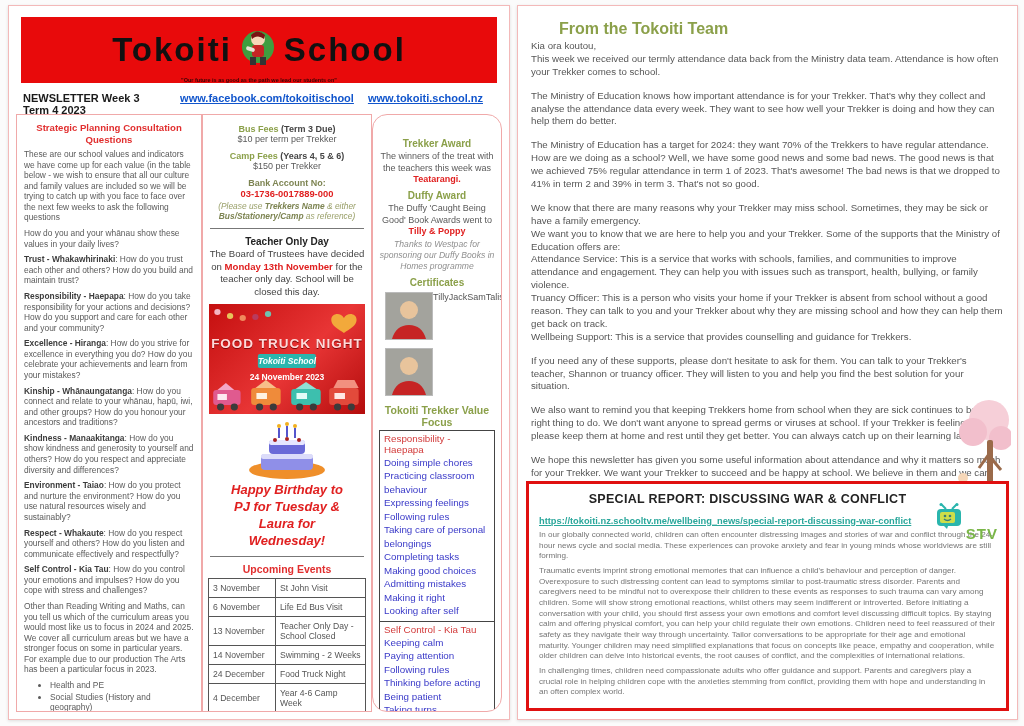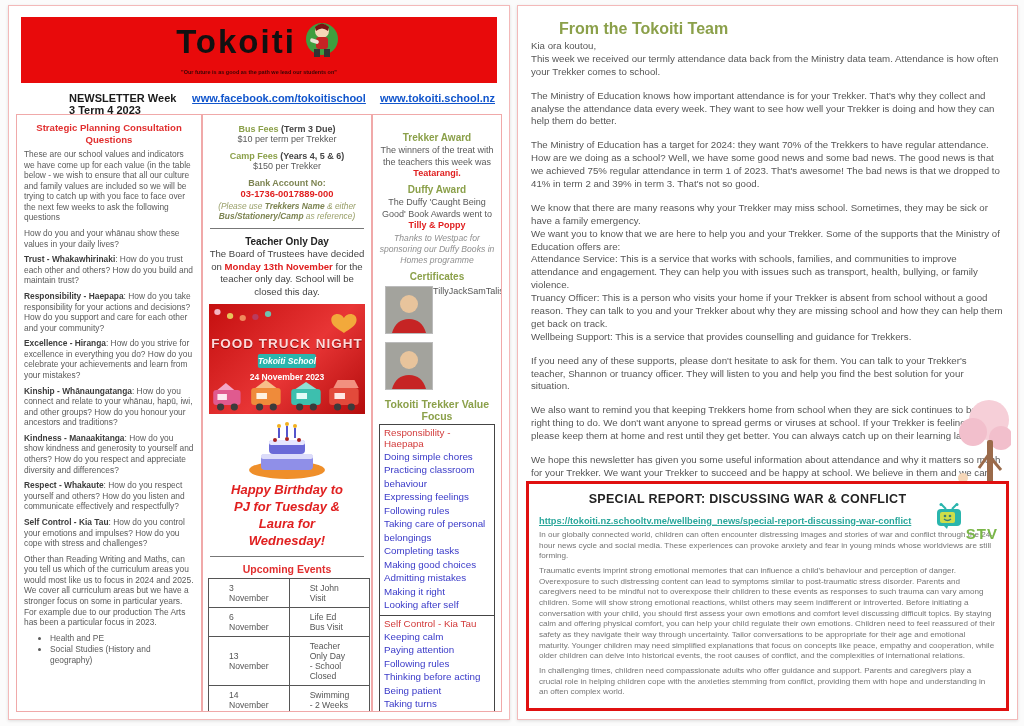--- a/index.html
+++ b/index.html
@@ -3,34 +3,34 @@
 <meta charset="utf-8">
 <style>
   html,body{margin:0;padding:0;background:#fbfbfb;width:1024px;height:726px;overflow:hidden;
     font-family:"Liberation Sans",sans-serif;-webkit-font-smoothing:antialiased;}
   .page{position:absolute;background:#fff;border:1px solid #f3b9b9;box-shadow:0 1px 3px rgba(0,0,0,.12);}
   #page1{left:8px;top:5px;width:500px;height:713px;}
   #page2{left:517px;top:5px;width:499px;height:713px;}
 
   
   .banner{position:absolute;left:12px;top:11px;right:12px;height:66px;background:#e80a0b;
-    display:flex;flex-direction:column;align-items:center;justify-content:flex-start;}
+    display:flex;flex-direction:column;align-items:center;justify-content:flex-end;}
   .banner-title{display:flex;align-items:center;gap:6px;color:#111;font-weight:bold;
     font-size:33px;letter-spacing:2px;line-height:1;}
   .banner-tagline{font-size:5.5px;color:#3a0505;font-weight:bold;margin-top:3px;}
-  .nl-line{position:absolute;left:14px;top:86px;right:14px;display:flex;align-items:baseline;gap:14px;font-size:11px;margin-left:46px;}
+  .nl-line{position:absolute;left:14px;top:86px;right:26px;display:flex;align-items:baseline;gap:14px;font-size:11px;}
   .nl-title{font-weight:bold;color:#1a1a1a;}
   .nl-link{color:#1155cc;font-weight:bold;text-decoration:underline;cursor:pointer;}
 
   
   .cols{position:absolute;left:7px;right:7px;top:108px;bottom:7px;display:flex;}
   .col{border:1px solid #f0a9a9;overflow:hidden;}
   #col1{width:170px;padding:5px 7px;color:#5a5a5a;font-size:8.4px;line-height:1.26;}
   #col2{width:158px;padding:5px 5px;text-align:center;color:#5a5a5a;font-size:9px;}
-  #col3{flex:1;padding:13px 6px;text-align:center;color:#5a5a5a;font-size:9px;}
+  #col3{flex:1;padding:19px 6px;text-align:center;color:#5a5a5a;font-size:9px;border-radius:15px;}
   .red-h{color:#e12f2f;font-weight:bold;font-size:9.6px;text-align:center;line-height:1.2;margin:2px 0 4px;}
   .green-h{color:#8ba04a;font-weight:bold;font-size:10px;margin:4px 0 2px;}
   #col1 p{margin:0 0 5px;}
   #col1 b{color:#3c3c3c;}
   #col1 ul{margin:1px 0 0 26px;padding:0;}
   #col1 li{margin:0 0 1px;}
 
   
   .olive{color:#8ba04a;font-weight:bold;}
   .dark{color:#444;font-weight:bold;}
@@ -45,21 +45,21 @@
   .poster{position:relative;margin:6px 1px 4px;height:110px;background:linear-gradient(135deg,#c40f0f,#e83535 55%,#b30c0c);overflow:hidden;}
   .poster-title{position:absolute;left:0;right:0;top:32px;text-align:center;color:#ffd9d9;
     font-weight:bold;font-size:13.5px;letter-spacing:1px;text-shadow:0 1px 0 #7e0505;}
   .poster-ribbon{position:absolute;left:50%;transform:translateX(-50%);top:50px;background:#2ab5ad;
     color:#fff;font-style:italic;font-weight:bold;font-size:8.5px;padding:2px 0;border-radius:2px;}
   .poster-date{position:absolute;left:0;right:0;top:68px;text-align:center;color:#fff;font-weight:bold;font-size:8.5px;}
   .birthday{margin:2px 0 4px;}
   .birthday-text{color:#e02020;font-weight:bold;font-size:13px;line-height:1.3;font-style:italic;}
   .events-h{color:#e12f2f;font-weight:bold;font-size:10.5px;margin:4px 0 3px;}
   table.events{border-collapse:collapse;width:100%;font-size:8.6px;color:#555;text-align:left;}
-  table.events td{border:1px solid #555;padding:4px 20px;vertical-align:middle;}
+  table.events td{border:1px solid #555;padding:4px 4px;vertical-align:middle;}
   table.events td:first-child{width:58px;}
 
   
   .c3-text{font-size:9px;line-height:1.3;margin:0 0 4px;}
   .italic-note{font-style:italic;color:#8f8f8f;font-size:8.6px;line-height:1.3;margin:1px 0 4px;}
   .cert-grid{display:flex;justify-content:space-between;align-items:stretch;margin:4px 6px 6px;}
   .photo-col{display:flex;flex-direction:column;gap:8px;}
   .photo{width:46px;height:46px;background:#a7a7a2;position:relative;overflow:hidden;border:1px solid #bbb;}
   .names-col{display:flex;flex-direction:row;justify-content:space-around;font-size:9px;color:#555;}
   .vf-box{border:1.6px solid #444;text-align:left;margin:2px 0 0;}
@@ -93,20 +93,21 @@
         <svg width="40" height="44" viewBox="0 0 40 44">
           <circle cx="20" cy="22" r="16" fill="#3f9e3f"></circle>
           <circle cx="20" cy="14" r="7" fill="#f6d7b8"></circle>
           <path d="M13 10 q7 -7 14 0 l-1 4 q-6 -5 -12 0 z" fill="#7a1212"></path>
           <rect x="14" y="20" width="12" height="12" rx="3" fill="#c62424"></rect>
           <rect x="12" y="32" width="6" height="8" fill="#333"></rect>
           <rect x="22" y="32" width="6" height="8" fill="#333"></rect>
           <rect x="8" y="22" width="9" height="4" rx="2" fill="#e8e3d4" transform="rotate(18 12 24)"></rect>
         </svg>
       </span>
+      <span>School</span>
     </div>
     <div class="banner-tagline">"Our future is as good as the path we lead our students on"</div>
   </div>
 
   <div class="nl-line">
     <span class="nl-title">NEWSLETTER Week 3 Term 4 2023</span>
     <span class="nl-link">www.facebook.com/tokoitischool</span>
     <span class="nl-link">www.tokoiti.school.nz</span>
   </div>
 
@@ -115,20 +116,21 @@
     <div class="col" id="col1">
       <div class="red-h">Strategic Planning Consultation Questions</div>
       <p>These are our school values and indicators we have come up for each value (in the table below - we wish to ensure that all our culture and family values are included so we will be trying to catch up with you face to face over the next few weeks to ask the following questions</p>
       <p>How do you and your whānau show these values in your daily lives?</p>
       <div id="values-list">
           <p class="val"><b>Trust - Whakawhirinaki</b>: How do you trust each other and others? How do you build and maintain trust?</p>
           <p class="val"><b>Responsibility - Haepapa</b>: How do you take responsibility for your actions and decisions? How do you support and care for each other and your community?</p>
           <p class="val"><b>Excellence - Hiranga</b>: How do you strive for excellence in everything you do? How do you celebrate your achievements and learn from your mistakes?</p>
           <p class="val"><b>Kinship - Whānaungatanga</b>: How do you connect and relate to your whānau, hapū, iwi, and other groups? How do you honour your ancestors and traditions?</p>
           <p class="val"><b>Kindness - Manaakitanga</b>: How do you show kindness and generosity to yourself and others? How do you respect and appreciate diversity and differences?</p>
+          <p class="val"><b>Environment - Taiao</b>: How do you protect and nurture the environment? How do you use natural resources wisely and sustainably?</p>
           <p class="val"><b>Respect - Whakaute</b>: How do you respect yourself and others? How do you listen and communicate effectively and respectfully?</p>
           <p class="val"><b>Self Control - Kia Tau</b>: How do you control your emotions and impulses? How do you cope with stress and challenges?</p>
         </div>
       <p>Other than Reading Writing and Maths, can you tell us which of the curriculum areas you would most like us to focus in 2024 and 2025. We cover all curriculum areas but we have a stronger focus on some in particular years. For example due to our production The Arts has been a particular focus in 2023.</p>
       <ul id="curriculum-bullets">
           <li>Health and PE</li>
           <li>Social Studies (History and geography)</li>
         </ul>
     </div>
 

